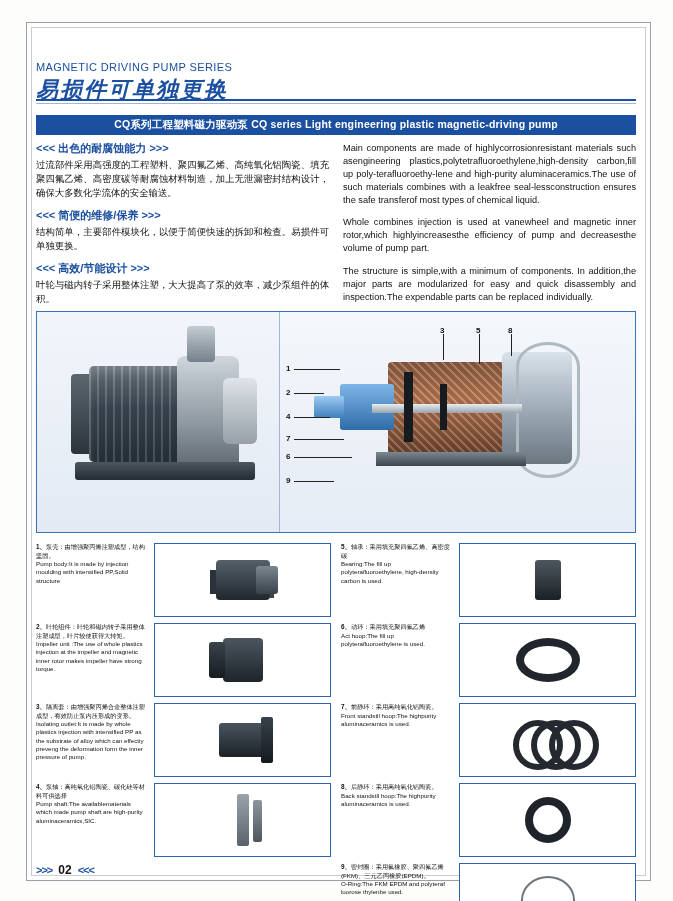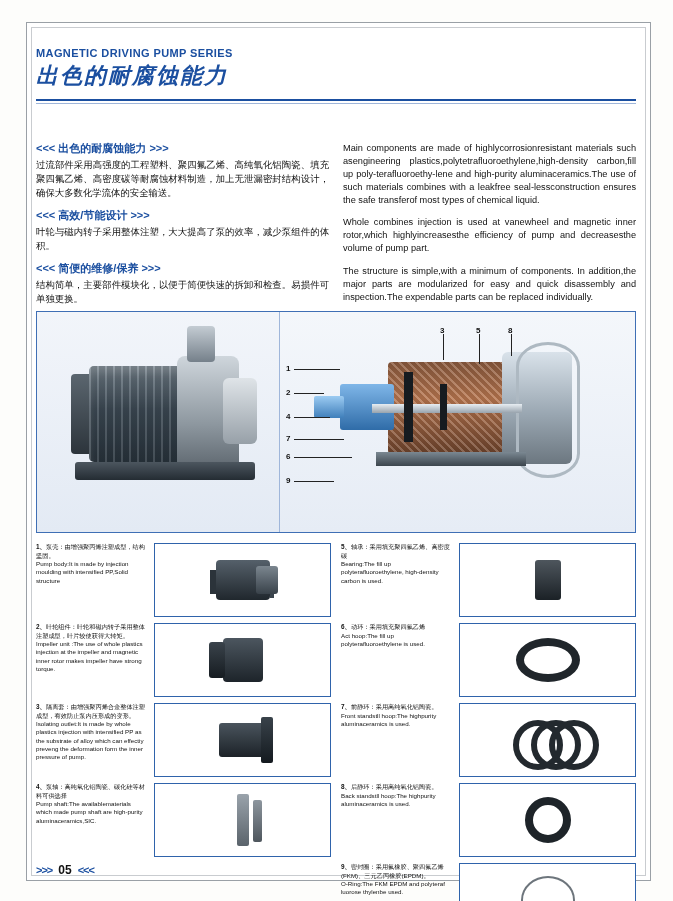--- a/index.html
+++ b/index.html
@@ -26,24 +26,24 @@
     position:absolute;
     left:4px;top:4px;right:4px;bottom:4px;
     border:1px solid #c9ccd0;
   }
   
   .hdr{
     position:absolute;left:36px;top:46px;width:600px;
   }
   .hdr-en{
     color:#1b4fa0;
-    font-weight:bold;
+    font-weight:normal;
     font-size:11px;
     letter-spacing:.4px;
-    margin:1px 0 4px 0;
+    margin:15px 0 4px 0;
   }
   .hdr-cn{
     color:#1b4fa0;
     font-weight:bold;
     font-style:italic;
     font-size:22px;
     letter-spacing:2px;
     margin:0;
     line-height:1.15;
   }
@@ -296,39 +296,42 @@
 </head>
 <body>
 
 <div class="page">
   <div class="frame">
     <div class="frame-inner"></div>
   </div>
 
   <div class="hdr">
     <p class="hdr-en">MAGNETIC DRIVING PUMP SERIES</p>
-    <p class="hdr-cn">出色的耐腐蚀能力</p>
+    <p class="hdr-cn">易损件可单独更换</p>
   </div>
   <div class="hdr-rule"></div>
   <div class="hdr-rule2"></div>
 
+  <div class="titlebar">
+    <span>CQ系列工程塑料磁力驱动泵 CQ series Light engineering plastic magnetic-driving pump</span>
+  </div>
 
   <div class="cols">
     <div class="col col-cn">
       <div class="sec">
         <p class="sec-h">&lt;&lt;&lt;  出色的耐腐蚀能力  &gt;&gt;&gt;</p>
         <p class="sec-b">过流部件采用高强度的工程塑料、聚四氟乙烯、高纯氧化铝陶瓷、填充聚四氟乙烯、高密度碳等耐腐蚀材料制造，加上无泄漏密封结构设计，确保大多数化学流体的安全输送。</p>
       </div>
       <div class="sec">
+        <p class="sec-h">&lt;&lt;&lt;  简便的维修/保养  &gt;&gt;&gt;</p>
+        <p class="sec-b">结构简单，主要部件模块化，以便于简便快速的拆卸和检查。易损件可单独更换。</p>
+      </div>
+      <div class="sec">
         <p class="sec-h">&lt;&lt;&lt;  高效/节能设计  &gt;&gt;&gt;</p>
         <p class="sec-b">叶轮与磁内转子采用整体注塑，大大提高了泵的效率，减少泵组件的体积。</p>
-      </div>
-      <div class="sec">
-        <p class="sec-h">&lt;&lt;&lt;  简便的维修/保养  &gt;&gt;&gt;</p>
-        <p class="sec-b">结构简单，主要部件模块化，以便于简便快速的拆卸和检查。易损件可单独更换。</p>
       </div>
     </div>
     <div class="col col-en">
       <div class="sec">
         <p class="sec-b">Main components are made of highlycorrosionresistant materials such asengineering plastics,polytetrafluoroethylene,high-density carbon,fill up poly-terafluoroethy-lene and high-purity aluminaceramics.The use of such materials combines with a leakfree seal-lessconstruction ensures the safe transferof most types of chemical liquid.</p>
       </div>
       <div class="sec">
         <p class="sec-b">Whole combines injection is used at vanewheel and magnetic inner rotor,which highlyincreasesthe efficiency of pump and decreasesthe volume of pump part.</p>
       </div>
       <div class="sec">
@@ -481,17 +484,17 @@
         <div class="pimg">
           <div class="shape s-oring"></div>
         </div>
       </div>
 
     </div>
   </div>
 
   <div class="footer">
     <span class="ch">&gt;&gt;&gt;</span>
-    <span class="pn">05</span>
+    <span class="pn">02</span>
     <span class="ch">&lt;&lt;&lt;</span>
   </div>
 
 </div>
 
 </body></html>

